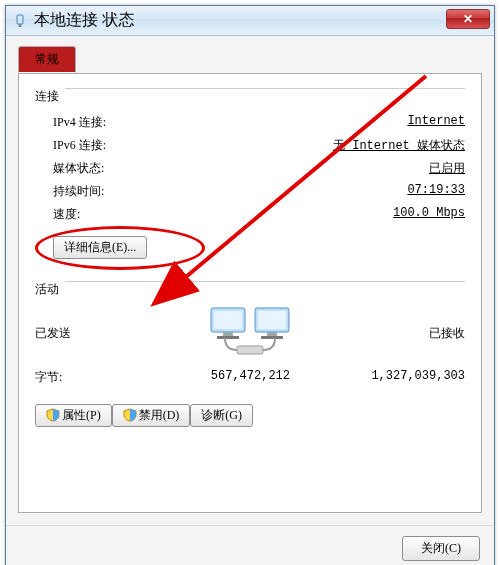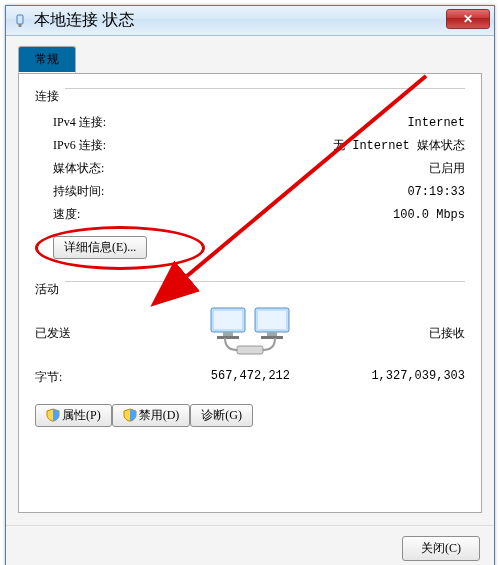--- a/index.html
+++ b/index.html
@@ -50,21 +50,21 @@
   }
   .tabbar {
     display: flex;
     border-bottom: 1px solid #aaa;
     margin-bottom: -1px;
   }
   .tab {
     padding: 4px 16px;
     border: 1px solid #aaa;
     border-bottom: 1px solid #fff;
-    background: #0369a1;
+    background: #b91c1c;
     border-radius: 3px 3px 0 0;
     position: relative;
     z-index: 1;
   }
   .tabpage {
     border: 1px solid #aaa;
     background: #fff;
     padding: 14px 16px 18px 16px;
     min-height: 440px;
   }
@@ -76,24 +76,23 @@
   .group-head .hline {
     flex: 1;
     border-top: 1px solid #ccc;
     margin-left: 6px;
   }
   .row {
     display: flex;
     justify-content: space-between;
     padding: 3px 0 3px 18px;
     font-family: "SimSun", serif;
-    align-items: center;
   }
   .row .label { white-space: pre; }
-  .row .value { font-family: "Courier New", monospace; }
+  .row .value { font-family: "Courier New", monospace; text-decoration: underline; }
   .details-wrap {
     margin: 10px 0 4px 18px;
     position: relative;
     display: inline-block;
   }
   .btn {
     font-size: 12px;
     padding: 2px 10px;
     background: linear-gradient(#fdfdfd,#e6e6e6);
     border: 1px solid #8e8e8e;

